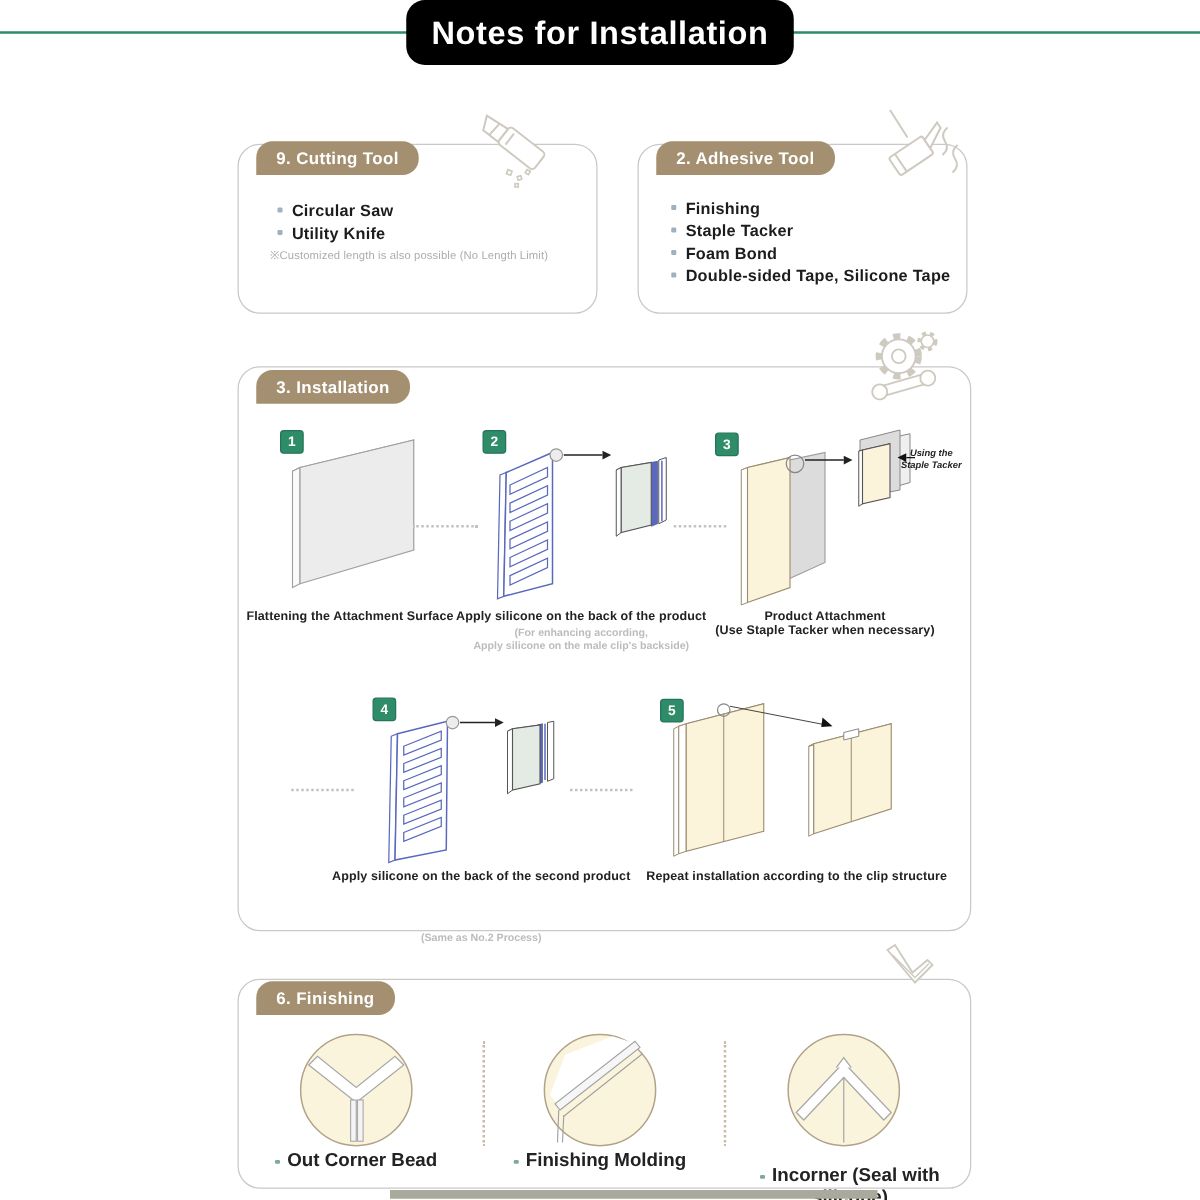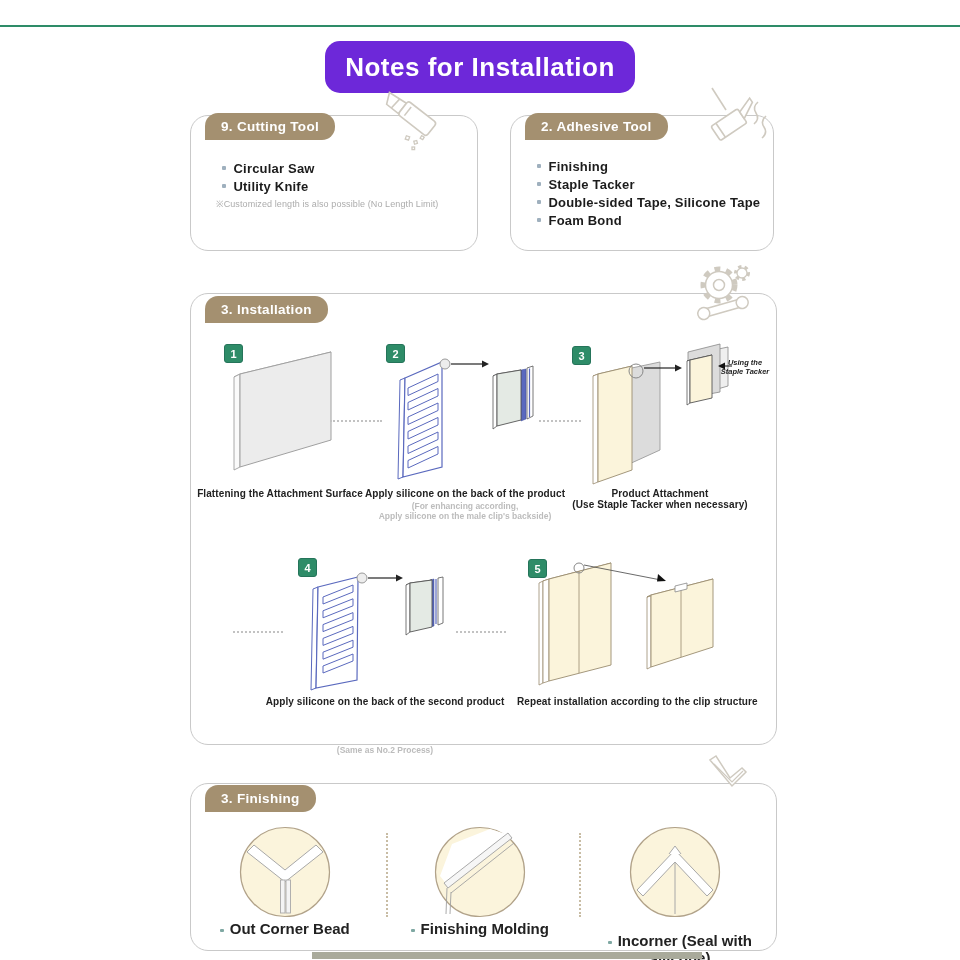--- a/index.html
+++ b/index.html
@@ -1,23 +1,23 @@
 <!DOCTYPE html>
 <html><head>
 <meta charset="utf-8">
 <style>
   html,body{margin:0;padding:0;background:#fff;}
   #page{position:relative;width:960px;height:960px;background:#fff;overflow:hidden;
         font-family:"Liberation Sans",sans-serif;}
   .abs{position:absolute;}
   
   .header-line{position:absolute;top:25px;left:0;width:960px;height:2px;background:#2E8C68;}
-  .header-badge{position:absolute;left:325px;top:0;width:310px;height:52px;background:#6d28d9;
+  .header-badge{position:absolute;left:325px;top:0;width:310px;height:52px;background:#000000;
       border-radius:15px;display:flex;align-items:center;justify-content:center;
-      color:#fff;font-size:26px;font-weight:bold;letter-spacing:.5px;margin-top:41px;}
+      color:#fff;font-size:26px;font-weight:bold;letter-spacing:.5px;}
   
   .box{position:absolute;background:#fff;border:1.5px solid #C9C9C9;border-radius:18px;}
   .sec-badge{position:absolute;height:27px;background:#A49070;border-radius:13px 13px 13px 0;
       display:flex;align-items:center;padding:0 16px;color:#fff;font-size:13.5px;font-weight:bold;
       letter-spacing:.3px;z-index:3;}
   
   .tool-item{display:flex;align-items:center;height:18px;font-size:13px;font-weight:bold;color:#1C1C1C;letter-spacing:.2px;}
   .tool-item .dot{width:3.5px;height:3.5px;border-radius:1px;background:#9FB0BE;margin-right:8px;flex:0 0 auto;}
   .note{font-size:9px;color:#ACACAC;letter-spacing:.1px;}
   
@@ -77,25 +77,25 @@
     <div class="tool-item">
         <span class="dot"></span>
         <span>Finishing</span>
       </div>
     <div class="tool-item">
         <span class="dot"></span>
         <span>Staple Tacker</span>
       </div>
     <div class="tool-item">
         <span class="dot"></span>
+        <span>Foam Bond</span>
+      </div>
+    <div class="tool-item">
+        <span class="dot"></span>
         <span>Double-sided Tape, Silicone Tape</span>
-      </div>
-    <div class="tool-item">
-        <span class="dot"></span>
-        <span>Foam Bond</span>
       </div>
   </div>
 
   <svg class="abs" style="left:698px;top:86px;" width="74" height="68" viewBox="0 0 74 68">
     <g fill="#fff" stroke="#CFCAC0" stroke-width="1.6">
       <line x1="14" y1="2" x2="28" y2="24"></line>
       <g transform="rotate(-34 34 36)">
         <rect x="14" y="28" width="32" height="17" rx="2"></rect>
         <polygon points="46,32 62,26 62,31 46,40"></polygon>
         <line x1="20" y1="28" x2="20" y2="45"></line>
@@ -220,21 +220,21 @@
     <polygon points="143,19 151,26 142,26.5" fill="#111"></polygon>
     <polygon points="132,42 136,40 136,112 132,114" fill="#fff" stroke="#9A8C6F" stroke-width="0.8"></polygon>
     <polygon points="132,42 194,26 198,24 136,40" fill="#FDFBF3" stroke="#9A8C6F" stroke-width="0.8"></polygon>
     <polygon points="136,40 198,24 198,92 136,112" fill="#FBF4DB" stroke="#9A8C6F" stroke-width="0.9"></polygon>
     <line x1="166" y1="32" x2="166" y2="102" stroke="#9A8C6F" stroke-width="0.8"></line>
     <polygon points="160,31 172,28 172,34 160,37" fill="#fff" stroke="#888" stroke-width="0.8"></polygon>
   </svg>
   <div class="cap" style="left:517px;top:696px;width:250px;text-align:left;">Repeat installation according to the clip structure</div>
 
   <div class="box" style="left:190px;top:783px;width:585px;height:166px;"></div>
-  <div class="sec-badge" style="left:205px;top:785px;">3. Finishing</div>
+  <div class="sec-badge" style="left:205px;top:785px;">6. Finishing</div>
 
   <svg class="abs" style="left:700px;top:754px;" width="56" height="52" viewBox="0 0 56 52">
     <polygon points="10,6 32,32 46,18 42,14 30,24 16,2" fill="#fff" stroke="#CFCAC0" stroke-width="1.5"></polygon>
     <polyline points="14,10 32,28 43,17" fill="none" stroke="#CFCAC0" stroke-width="1.2"></polyline>
   </svg>
 
   <svg class="abs" style="left:239px;top:826px;" width="92" height="92" viewBox="0 0 92 92">
     <circle cx="46" cy="46" r="44.5" fill="#FBF4DC" stroke="#B1A289" stroke-width="1.2"></circle>
     <polygon points="8,26 46,56 84,26 77,19 46,44 15,19" fill="#fff" stroke="#A8A8A8" stroke-width="1"></polygon>
     <rect x="41.5" y="54" width="4.5" height="33" fill="#F4F4F4" stroke="#A8A8A8" stroke-width="0.9"></rect>

